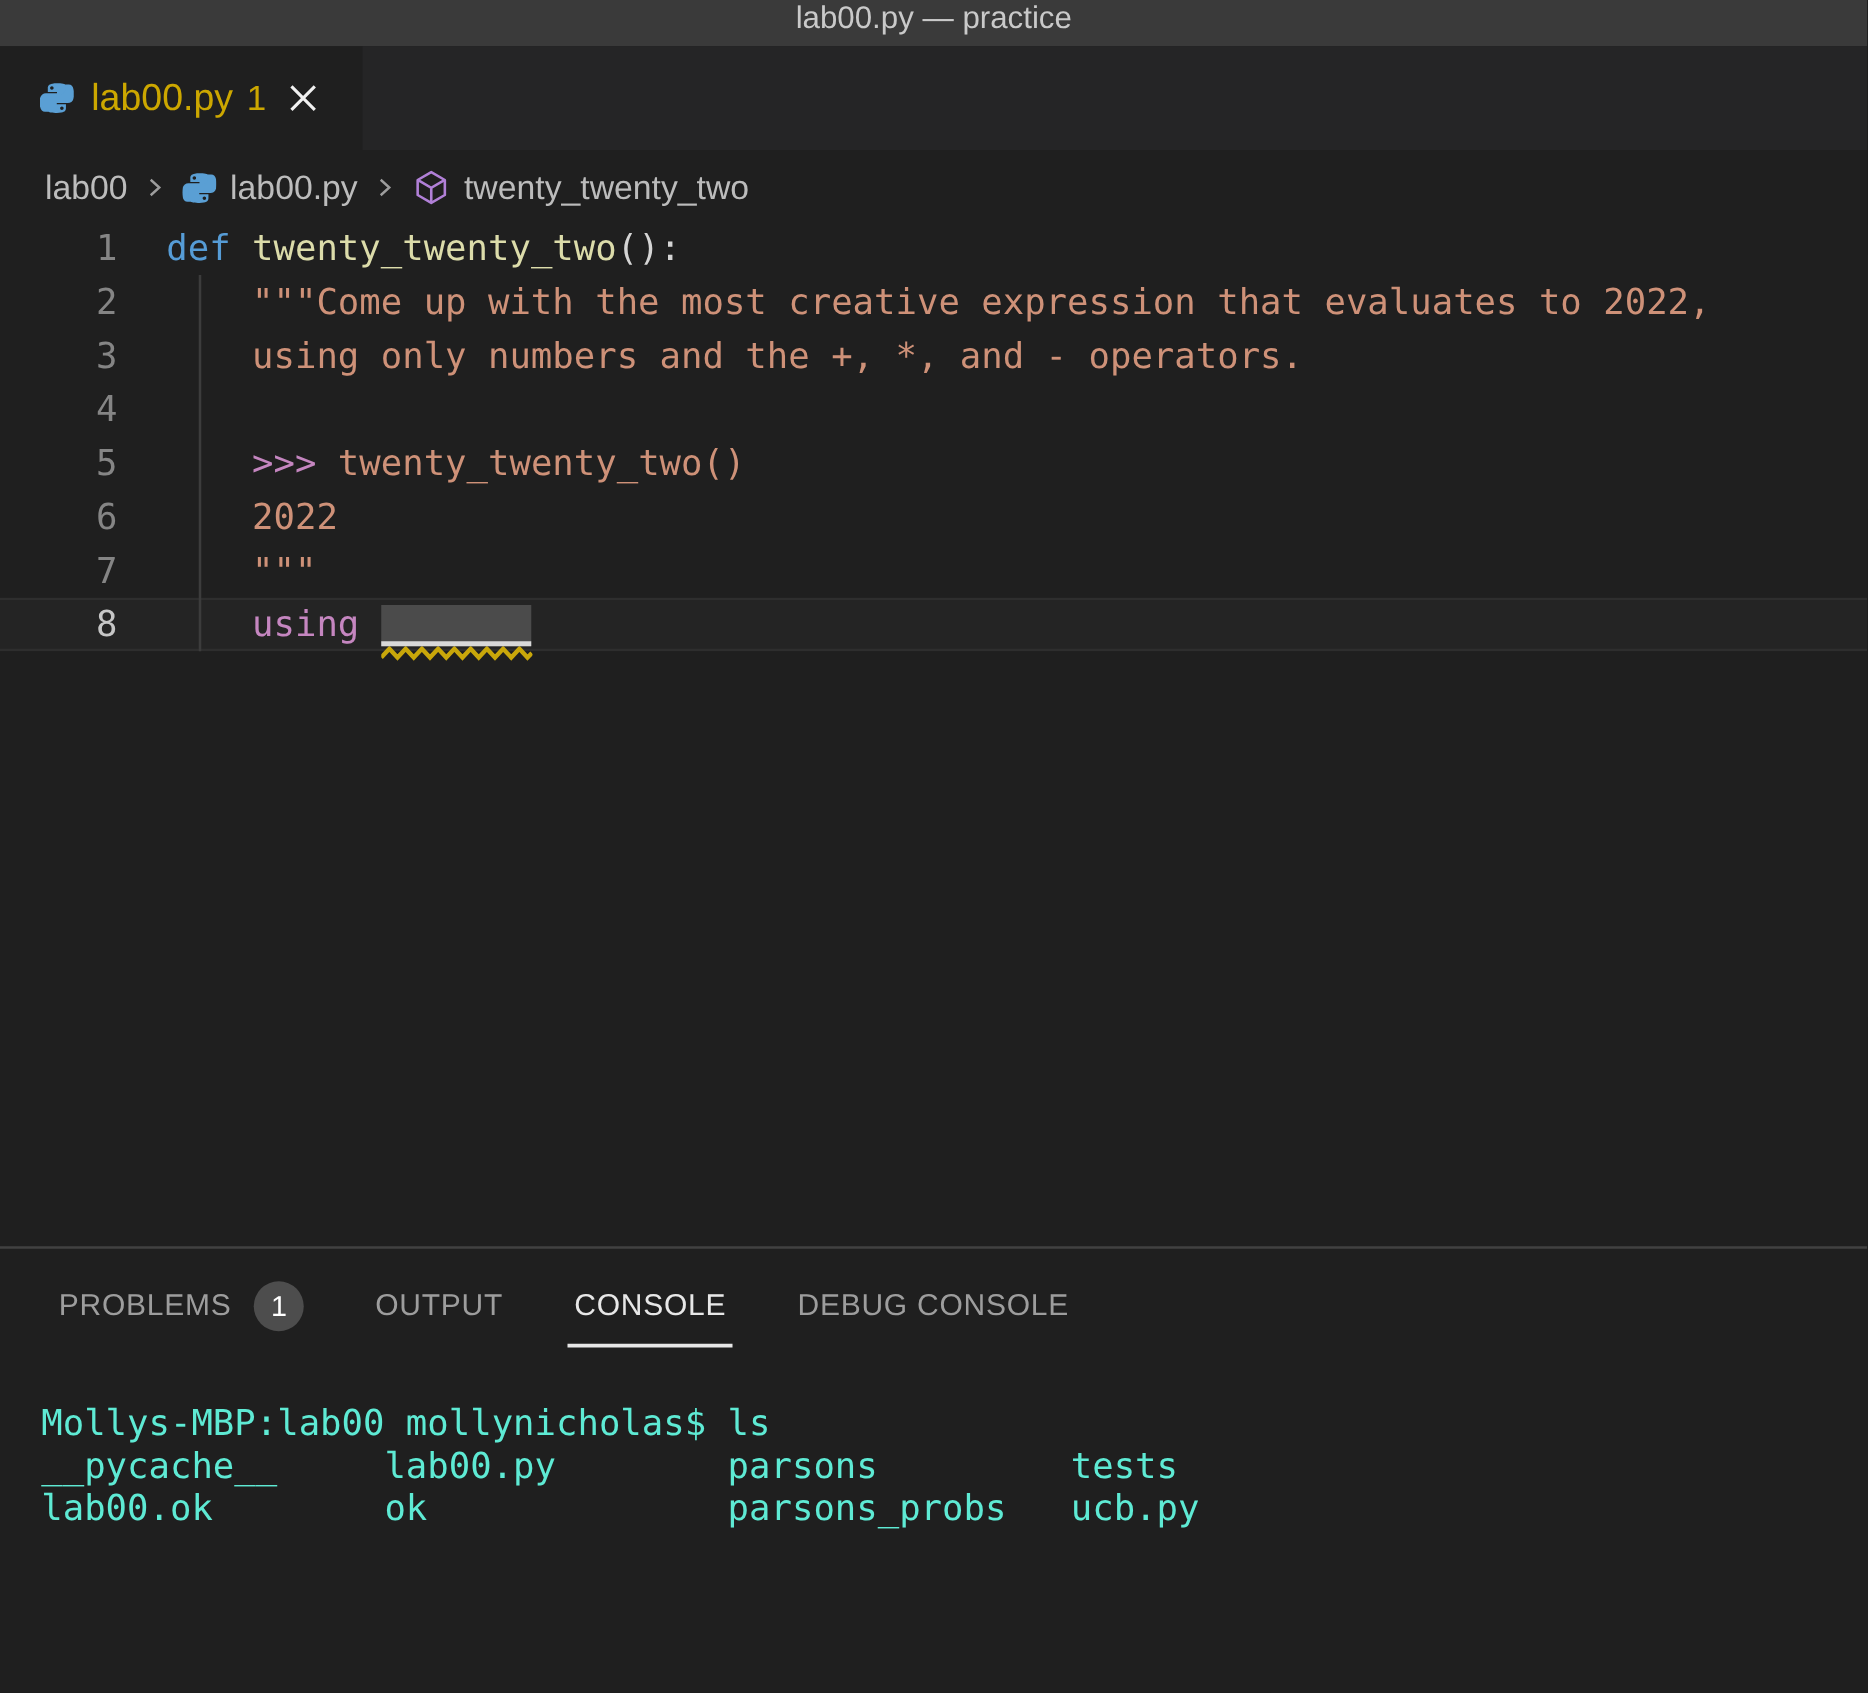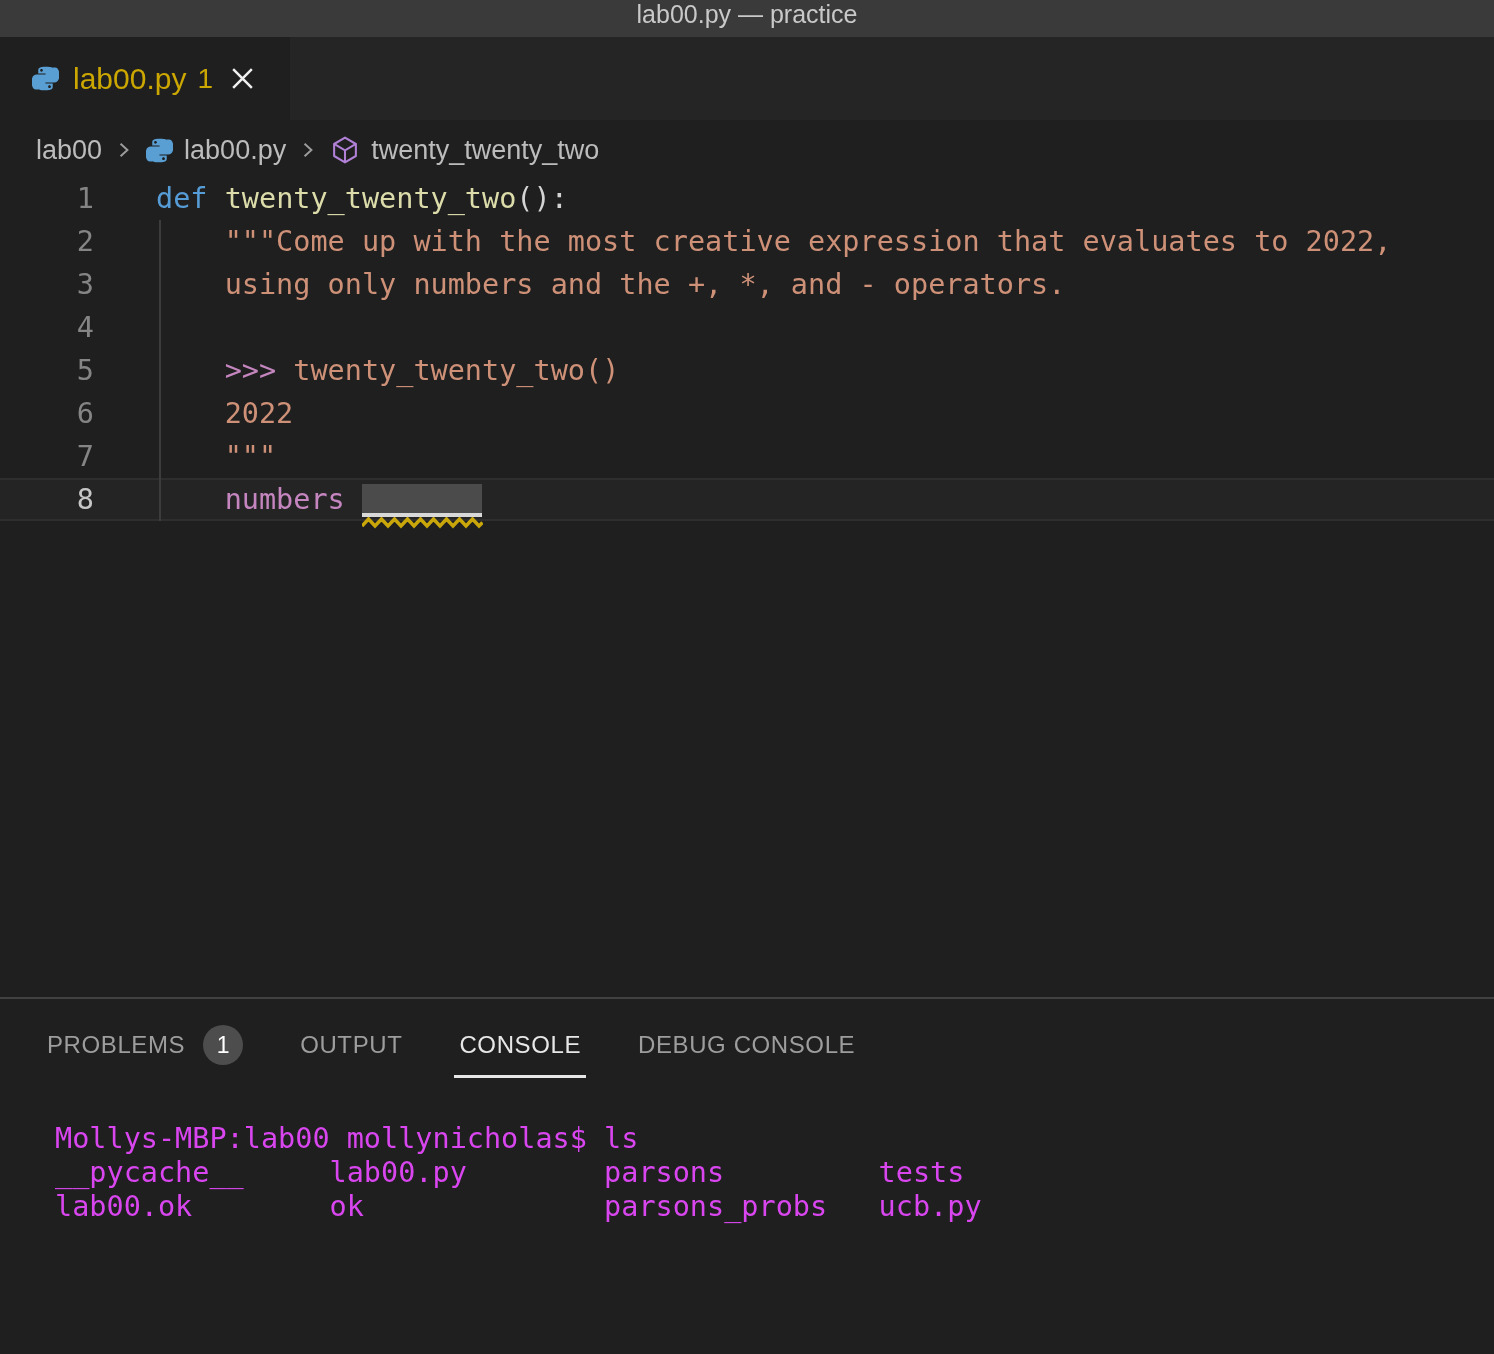--- a/index.html
+++ b/index.html
@@ -63,21 +63,21 @@
   }
   .code-row.active-line {
     background: #242424;
     box-shadow: inset 0 2px 0 #2e2e2e, inset 0 -2px 0 #2e2e2e;
   }
   .gutter {
     flex: 0 0 94px; width: 94px; text-align: right;
     color: #858585; user-select: none;
   }
   .gutter-active { color: #c6c6c6; }
-  .code-text { margin-left: 62px; white-space: pre; color: #d4d4d4; }
+  .code-text { margin-left: 39px; white-space: pre; color: #d4d4d4; }
   .tok-kw  { color: #569cd6; }
   .tok-fn  { color: #dcdcaa; }
   .tok-pl  { color: #d4d4d4; }
   .tok-str { color: #ce9178; }
   .tok-mag { color: #c586c0; }
   .selection-box {
     position: relative; display: inline-block;
     width: 120px; height: 33px; background: #4b4b4b;
     vertical-align: -8px;
   }
@@ -109,24 +109,24 @@
   }
   .panel-badge {
     width: 40px; height: 40px; border-radius: 50%;
     background: #4d4d4d; color: #ffffff;
     font-size: 23px; letter-spacing: 0;
     display: flex; align-items: center; justify-content: center;
   }
 
   
   .terminal {
-    position: absolute; top: 1122px; left: 55px; right: 0;
+    position: absolute; top: 1122px; left: 33px; right: 0;
     font-family: "DejaVu Sans Mono", monospace;
     font-size: 28.5px; line-height: 34px;
-    color: #d946ef;
+    color: #5eead4;
     cursor: text;
   }
   .term-line { white-space: pre; height: 34px; }
   .term-cursor {
     display: inline-block; width: 17px; height: 30px;
     background: #d2d2d2; vertical-align: -5px;
   }
 </style>
 </head>
 <body>
@@ -215,21 +215,21 @@
         <div class="code-row">
           <div class="gutter">6</div>
           <div class="code-text"><span class="tok-str">    2022</span></div>
         </div>
         <div class="code-row">
           <div class="gutter">7</div>
           <div class="code-text"><span class="tok-str">    """</span></div>
         </div>
         <div class="code-row active-line">
           <div class="gutter gutter-active">8</div>
-          <div class="code-text"><span class="tok-pl">    </span><span class="tok-mag">numbers</span><span class="tok-pl"> </span><span class="selection-box"><svg class="squiggle" width="121" height="12" viewBox="0 0 121 12">
+          <div class="code-text"><span class="tok-pl">    </span><span class="tok-mag">using</span><span class="tok-pl"> </span><span class="selection-box"><svg class="squiggle" width="121" height="12" viewBox="0 0 121 12">
                 <polyline points="0,9 6.5,2 13,9 19.5,2 26,9 32.5,2 39,9 45.5,2 52,9 58.5,2 65,9 71.5,2 78,9 84.5,2 91,9 97.5,2 104,9 110.5,2 117,9 120.5,5.5" fill="none" stroke="#c9a70a" stroke-width="3.5"></polyline>
               </svg></span></div>
         </div>
       </div>
   </div>
 
   <div class="panel-separator"></div>
 
   <div class="panel-tabs">
     <div class="panel-tab">

